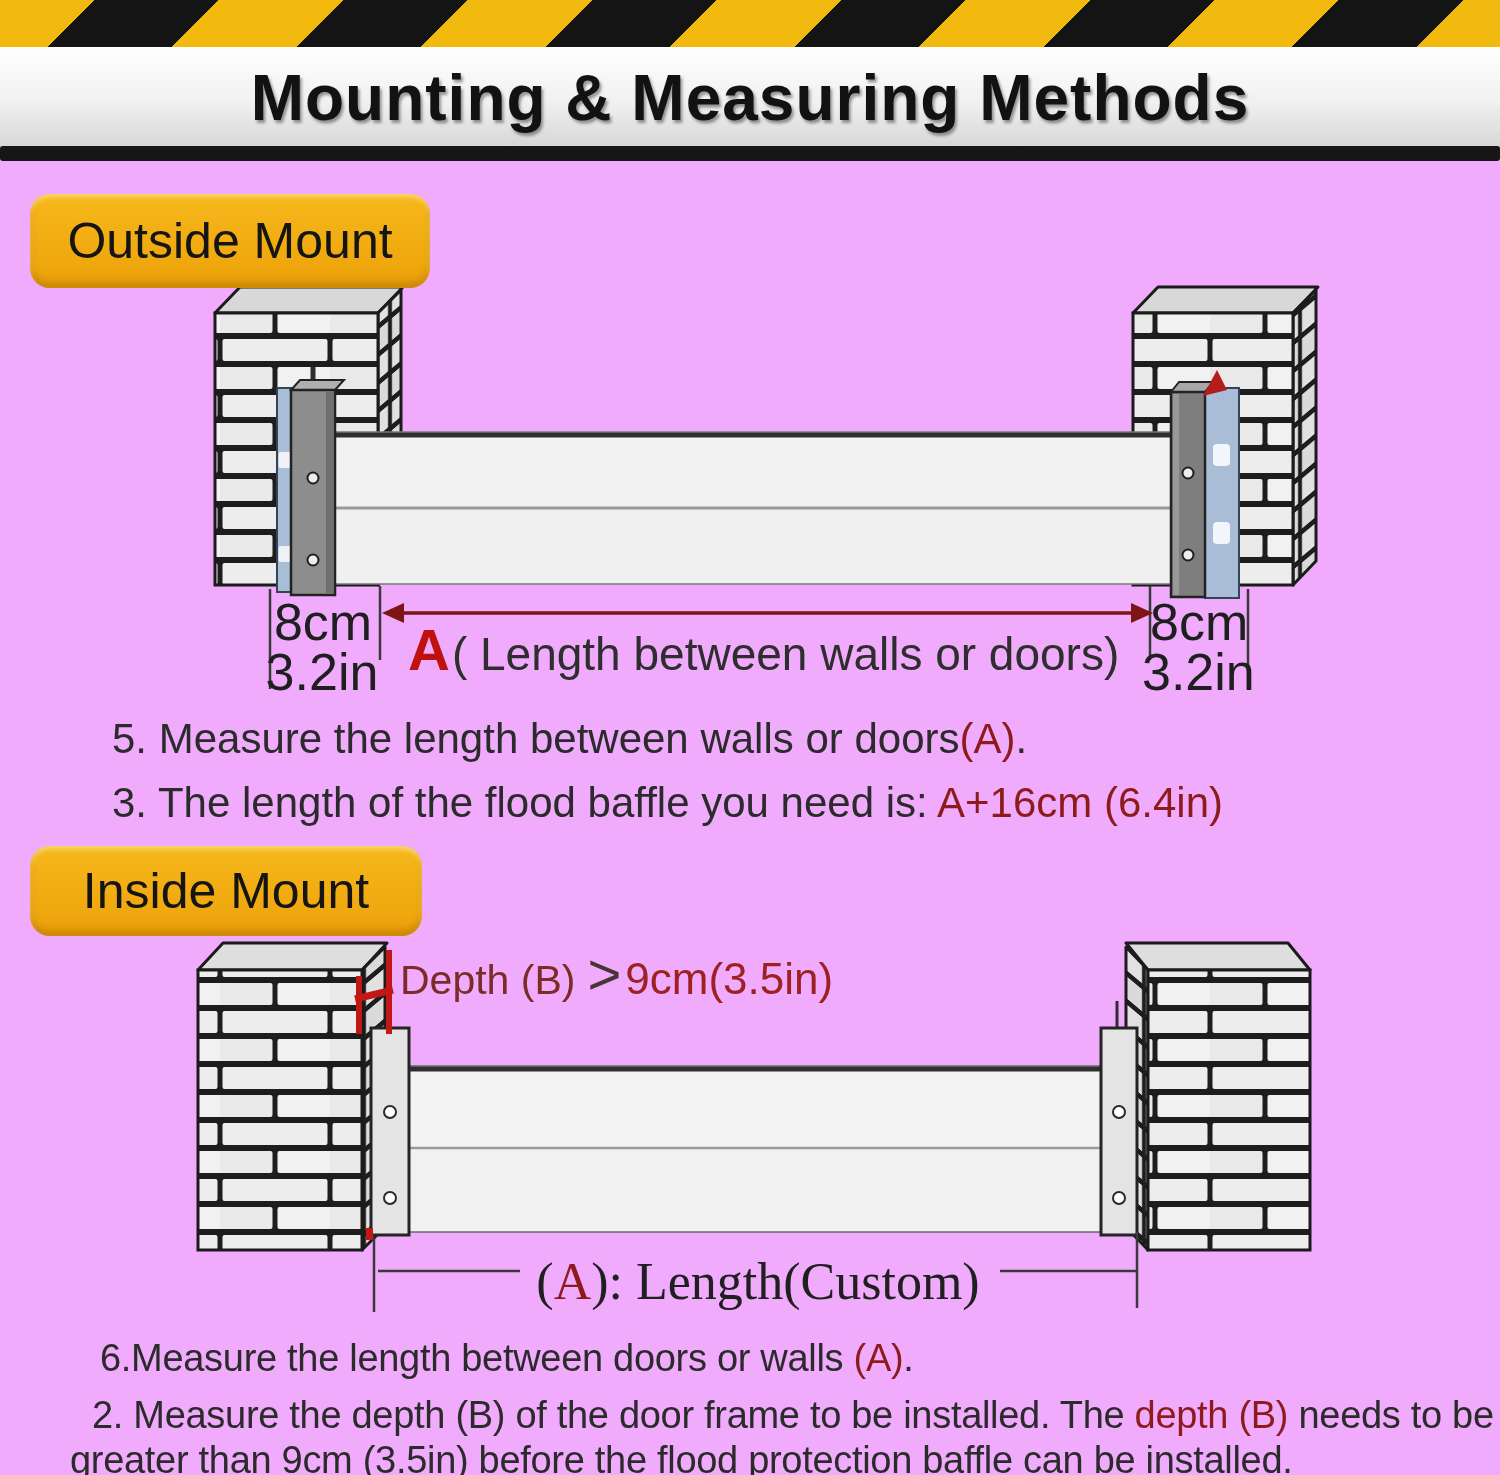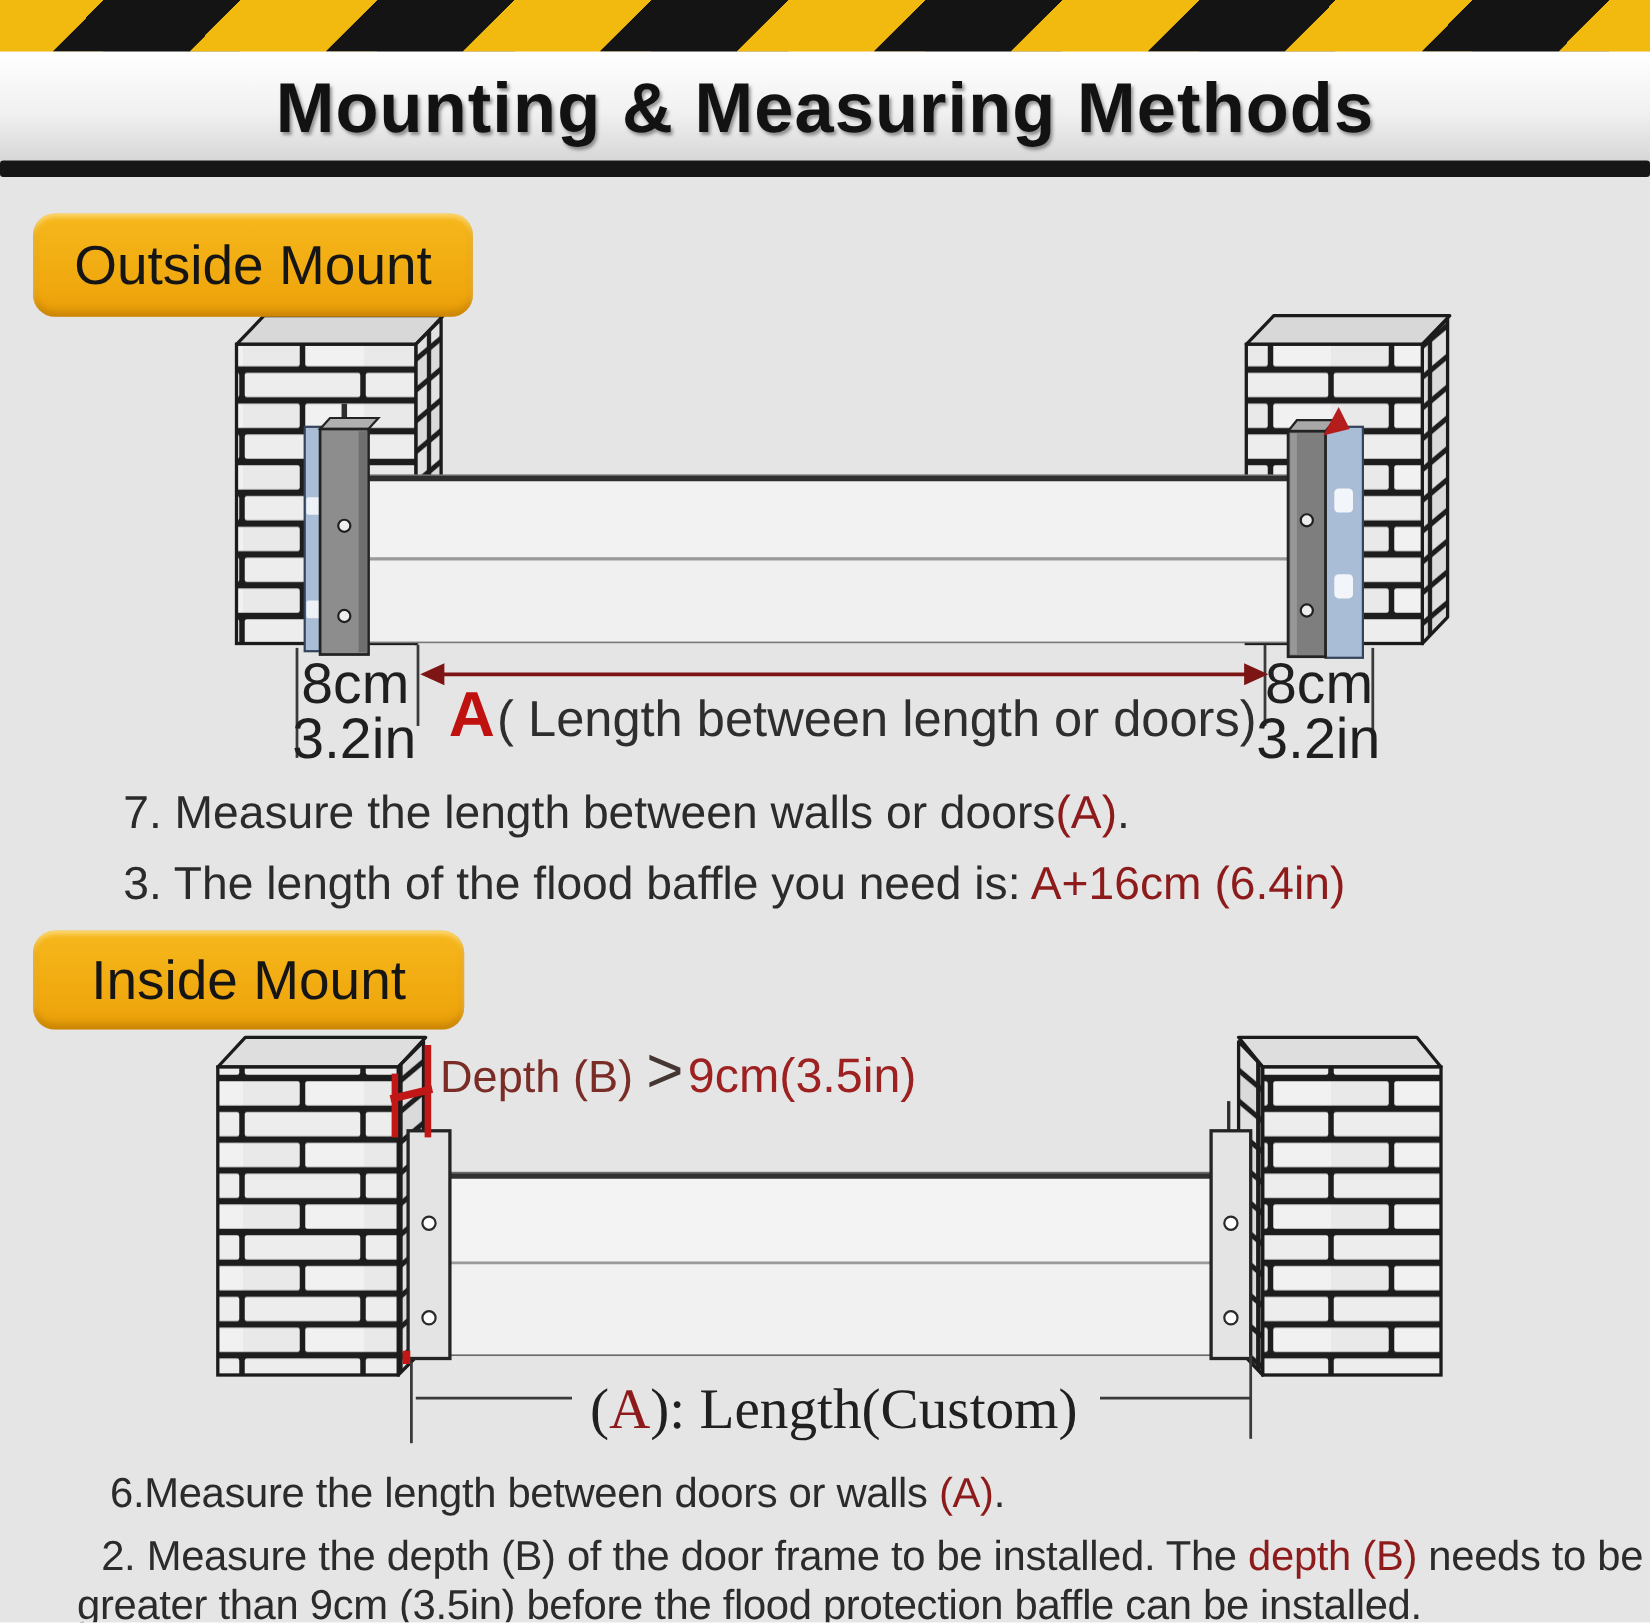--- a/index.html
+++ b/index.html
@@ -1,16 +1,16 @@
 <!DOCTYPE html>
 <html><head>
 <meta charset="utf-8">
 <style>
   html,body{margin:0;padding:0;background:#fff;}
-  .stage{position:relative;width:1500px;height:1475px;background:#e5e5e5;overflow:hidden;
+  .stage{position:relative;width:1500px;height:1475px;background:#f0abfc;overflow:hidden;
          font-family:"Liberation Sans",sans-serif;}
 
   
   .tape{position:absolute;top:0;left:0;right:0;height:47px;
         background:repeating-linear-gradient(135deg,#f2b90f 0 88px,#141414 88px 176px);
         background-position:-30px 0;}
   .title-band{position:absolute;top:47px;left:0;right:0;height:99px;
         background:linear-gradient(180deg,#ffffff 0%,#f1f1f1 55%,#d7d7d7 100%);}
   .page-title{position:absolute;left:0;right:0;top:14px;text-align:center;
         font-size:64px;font-weight:bold;color:#121212;letter-spacing:1px;
@@ -201,25 +201,25 @@
 
   <div class="badge badge-outside">Outside Mount</div>
 
   <div class="dim dim-l-cm">8cm</div>
   <div class="dim dim-l-in">3.2in</div>
   <div class="dim dim-r-cm">8cm</div>
   <div class="dim dim-r-in">3.2in</div>
 
   <div class="spanlabel">
     <span class="a">A</span>
-    <span>( Length between length or doors)</span>
+    <span>( Length between walls or doors)</span>
   </div>
 
   <div class="steps steps-outside">
-    <p><span>7. Measure the length between walls or doors</span><span class="hl">(A)</span><span>.</span></p>
+    <p><span>5. Measure the length between walls or doors</span><span class="hl">(A)</span><span>.</span></p>
     <p><span>3. The length of the flood baffle you need is: </span><span class="hl">A+16cm (6.4in)</span><span></span></p>
   </div>
 
   <div class="badge badge-inside">Inside Mount</div>
 
   <div class="depth">
     <span class="depth-name">Depth (B)</span>
     <span class="depth-gt">&gt;</span>
     <span class="depth-val">9cm(3.5in)</span>
   </div>

